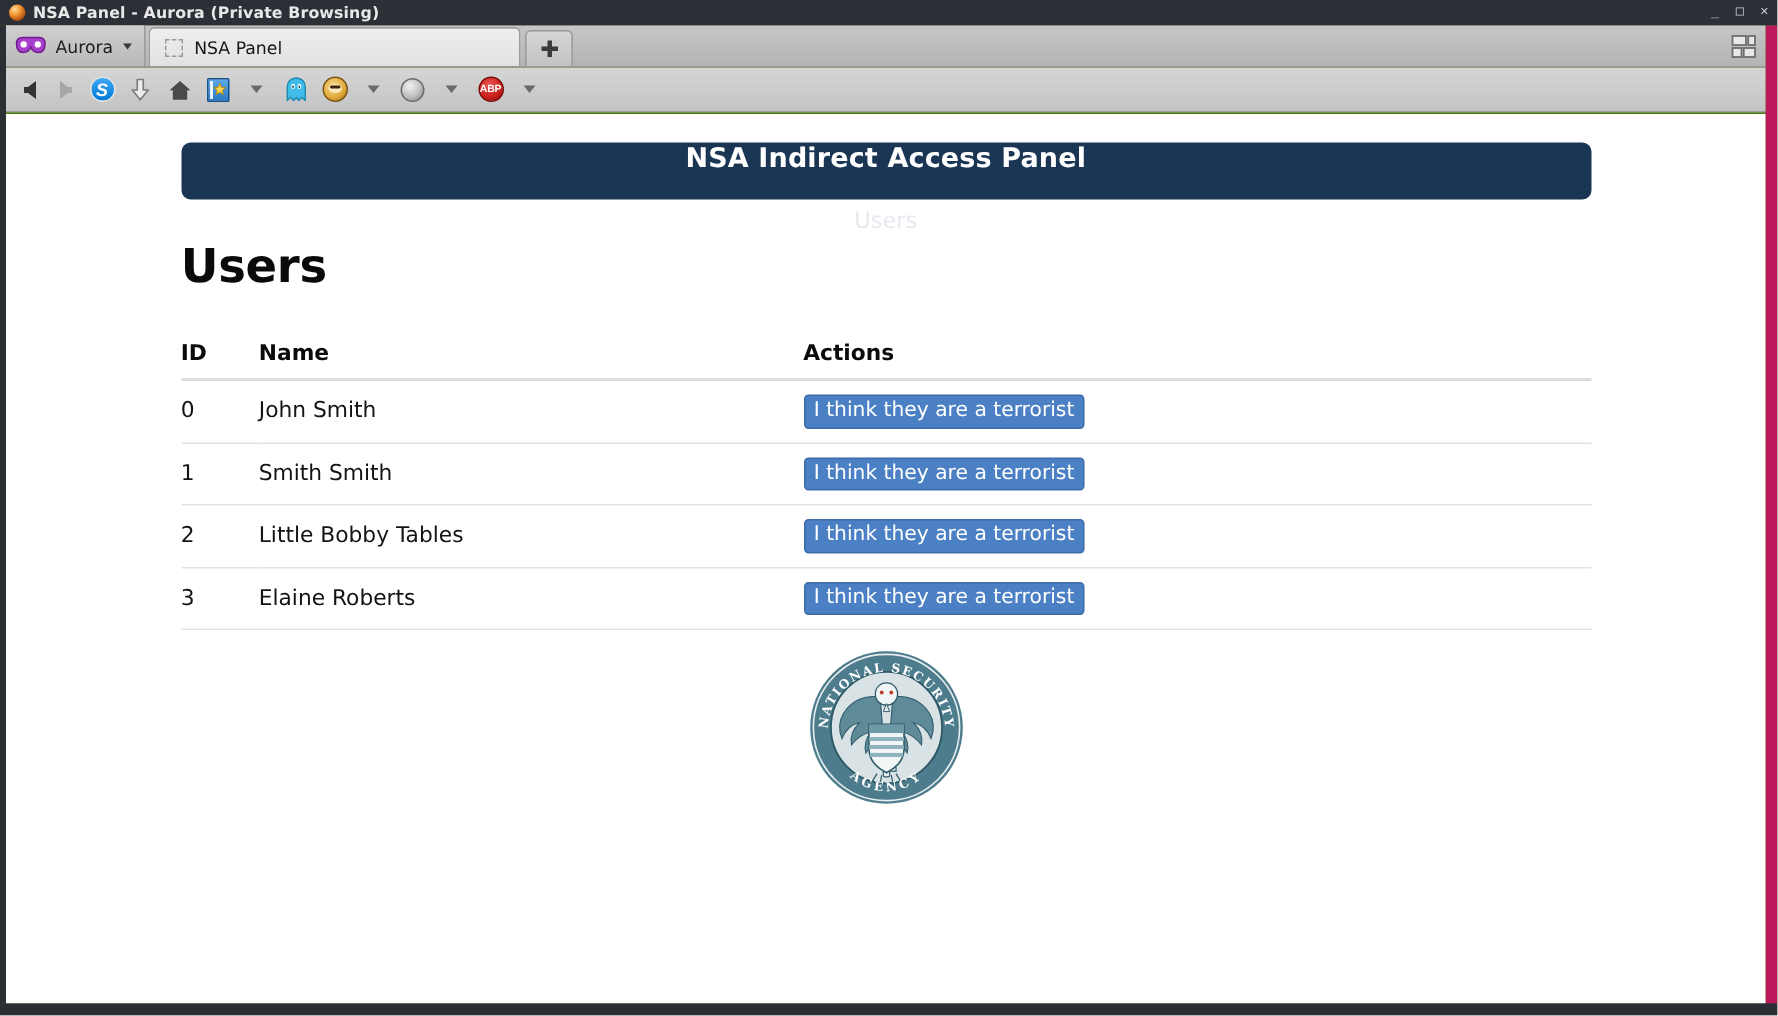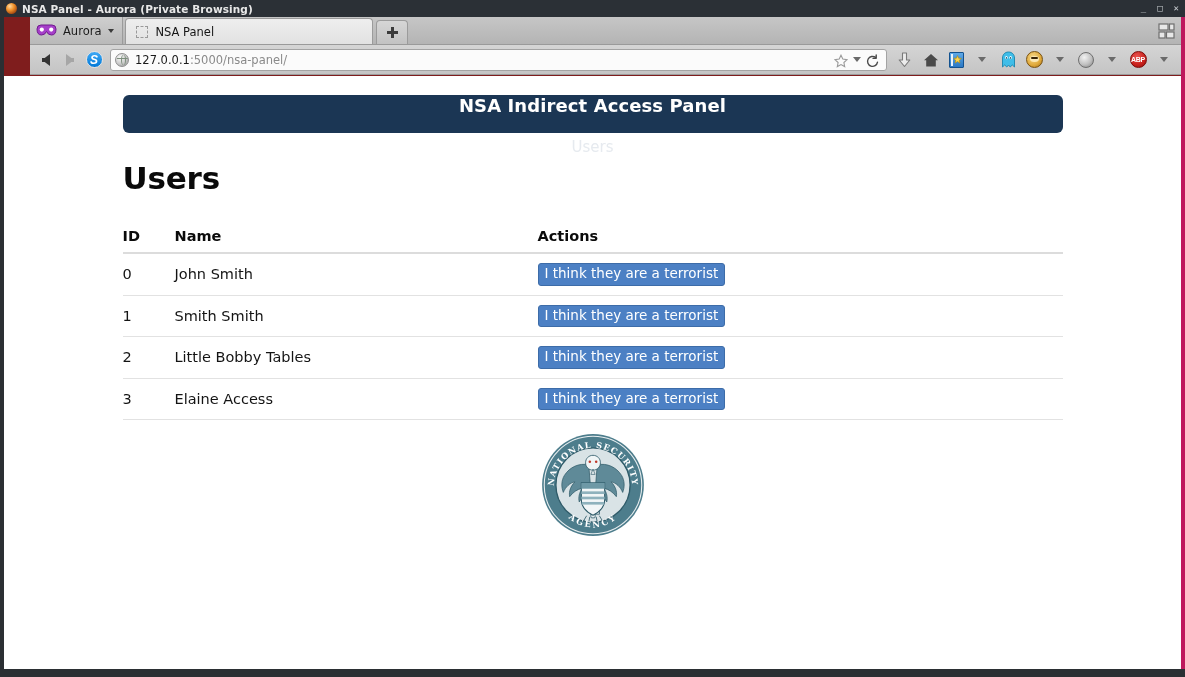--- a/index.html
+++ b/index.html
@@ -62,25 +62,24 @@
     font-family: "DejaVu Sans Mono", monospace;
     cursor: default;
   }
 
   
   .browser {
     position: absolute;
     left: 0; right: 0;
     top: 17px;
     bottom: 8px;
-    background: #7f1d1d;
+    background: #4d7c0f;
     border-left: 4px solid #2b2f33;
-    border-right: 4px solid #be185d;
-    box-sizing: border-box;
-    padding-left: 26px;
+    border-right: 8px solid #be185d;
+    box-sizing: border-box;
   }
 
   
   .tabstrip {
     height: 28px;
     background: linear-gradient(to bottom, #c6c6c6 0%, #b4b4b4 100%);
     display: flex;
     align-items: flex-end;
     position: relative;
     border-bottom: 1px solid #9a9a9a;
@@ -493,38 +492,20 @@
       <div class="navicon">
         <span class="arrow-back"></span>
       </div>
       <div class="navicon">
         <span class="arrow-fwd"></span>
       </div>
       <div class="navicon">
         <span class="skype-icon">S</span>
       </div>
 
-      <div class="urlbar">
-        <span class="globe-icon"></span>
-        <span class="url-text"><span class="url-host">127.0.0.1</span><span>:5000/nsa-panel/</span></span>
-        <span class="url-right">
-          <span class="star-icon">
-            <svg width="14" height="14" viewBox="0 0 14 14">
-              <path d="M7 1.2 L8.8 5.1 L13 5.6 L9.9 8.5 L10.7 12.6 L7 10.6 L3.3 12.6 L4.1 8.5 L1 5.6 L5.2 5.1 Z" fill="none" stroke="#9a9a9a" stroke-width="1.1"></path>
-            </svg>
-          </span>
-          <span class="caret-gray"></span>
-          <span class="reload-icon">
-            <svg width="14" height="14" viewBox="0 0 14 14">
-              <path d="M11.5 8.2 A5 5 0 1 1 9.6 3.4" fill="none" stroke="#4a4a4a" stroke-width="1.4" stroke-linecap="round"></path>
-              <path d="M10.2 1 L10.2 4.2 L7 4.2" fill="none" stroke="#4a4a4a" stroke-width="1.4" stroke-linecap="round" stroke-linejoin="round"></path>
-            </svg>
-          </span>
-        </span>
-      </div>
 
       <div class="tbicon">
         <span class="dl-arrow">
           <svg width="13" height="16" viewBox="0 0 13 16">
             <path d="M4.5 1 L8.5 1 L8.5 8 L11.8 8 L6.5 14.5 L1.2 8 L4.5 8 Z" fill="#ececec" stroke="#7a7a7a" stroke-width="1.1" stroke-linejoin="round"></path>
           </svg>
         </span>
       </div>
 
       <div class="tbicon">
@@ -616,21 +597,21 @@
               </tr>
               <tr>
                 <td>2</td>
                 <td>Little Bobby Tables</td>
                 <td>
                   <span class="btn-report">I think they are a terrorist</span>
                 </td>
               </tr>
               <tr>
                 <td>3</td>
-                <td>Elaine Access</td>
+                <td>Elaine Roberts</td>
                 <td>
                   <span class="btn-report">I think they are a terrorist</span>
                 </td>
               </tr>
             </tbody>
           </table>
 
           <div class="seal-wrap">
             <svg class="seal" viewBox="0 0 200 200">
               <defs>

